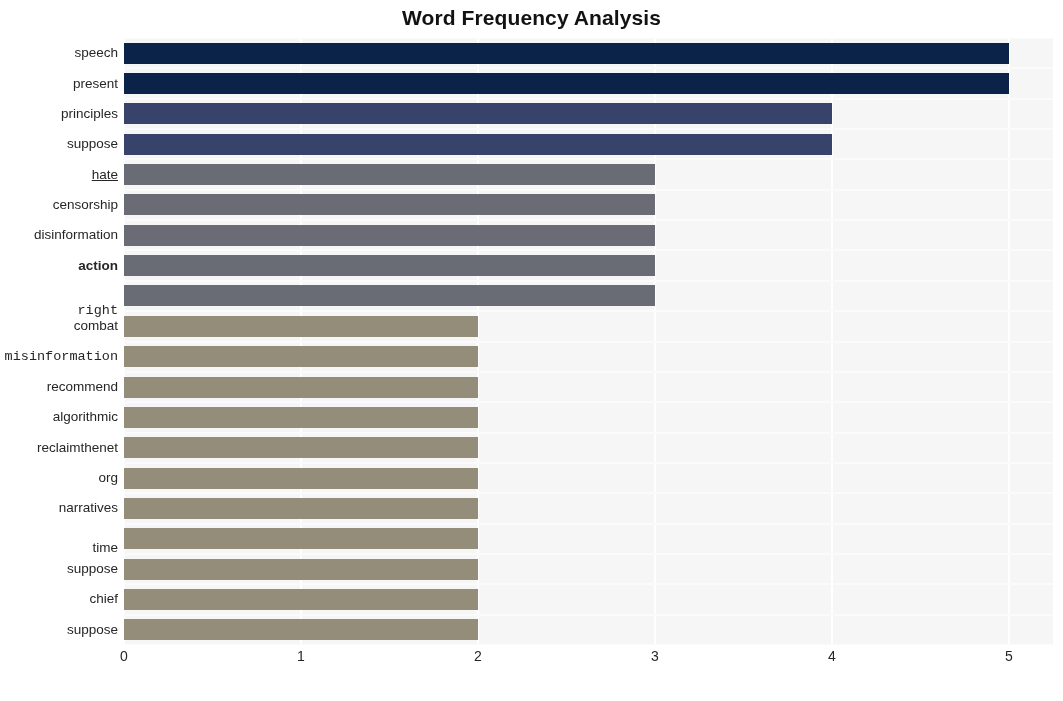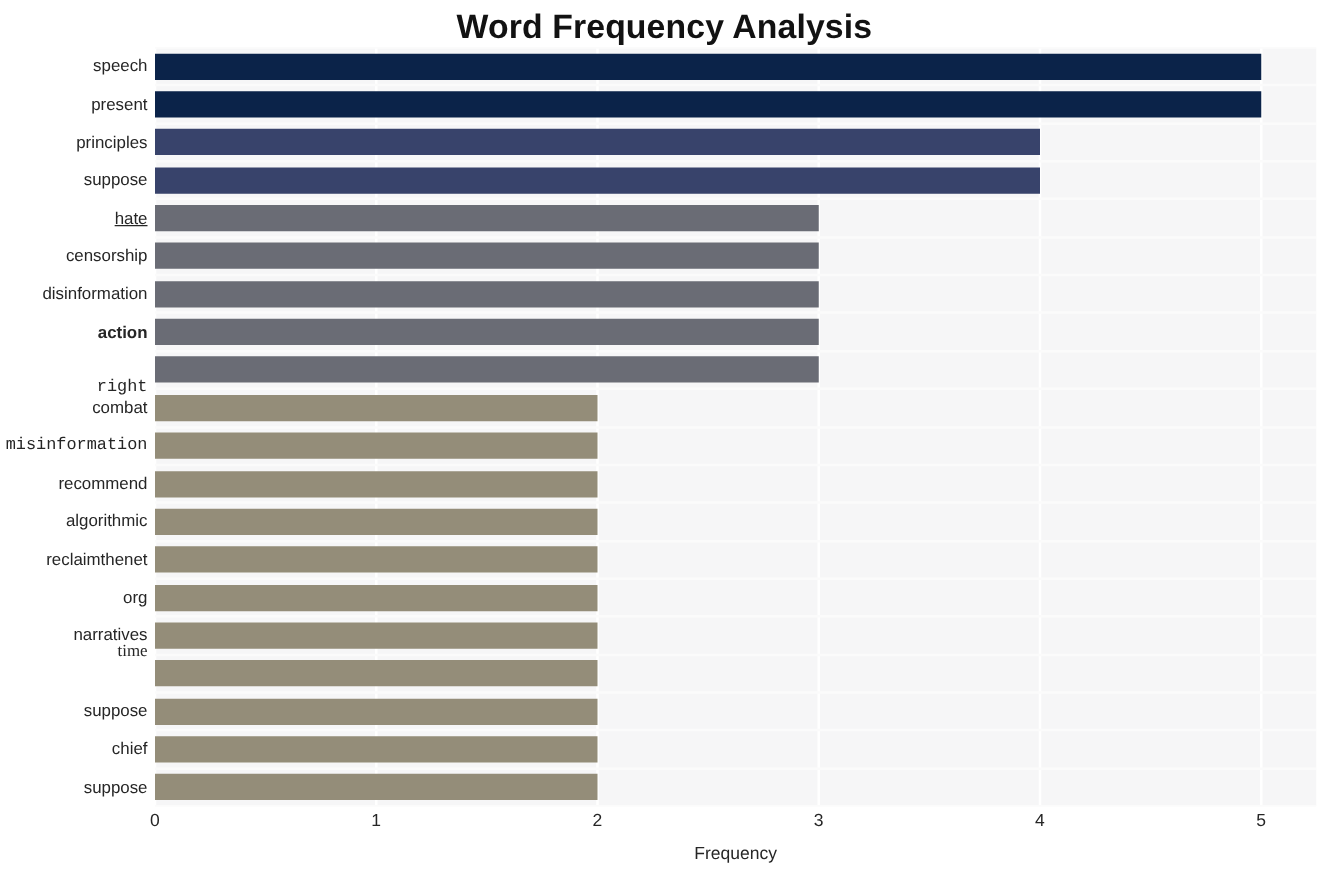--- a/index.html
+++ b/index.html
@@ -22,21 +22,21 @@
     background: #ffffff;
   }
 
   
   #chart-title {
     position: absolute;
     left: 0;
     top: 6px;
     width: 1063px;
     text-align: center;
-    font-size: 27px;
+    font-size: 21px;
     font-weight: bold;
     color: #121212;
     letter-spacing: 0.1px;
   }
 
   
   #plot-area {
     position: absolute;
     left: 124px;
     top: 38px;
@@ -132,21 +132,21 @@
       <div class="ytick" style="top: 190.275px;">disinformation</div>
       <div class="ytick" style="top: 220.625px; font-weight: bold;">action</div>
       <div class="ytick" style="top: 266px; font-family: Liberation Mono, monospace;">right</div>
       <div class="ytick" style="top: 281.325px;">combat</div>
       <div class="ytick" style="top: 311.675px; font-family: Liberation Mono, monospace;">misinformation</div>
       <div class="ytick" style="top: 342.025px;">recommend</div>
       <div class="ytick" style="top: 372.375px;">algorithmic</div>
       <div class="ytick" style="top: 402.725px;">reclaimthenet</div>
       <div class="ytick" style="top: 433.075px;">org</div>
       <div class="ytick" style="top: 463.425px;">narratives</div>
-      <div class="ytick" style="top: 476px; font-family: Liberation Serif, serif;">time</div>
+      <div class="ytick" style="top: 503px;">time</div>
       <div class="ytick" style="top: 524.125px;">suppose</div>
       <div class="ytick" style="top: 554.475px;">chief</div>
       <div class="ytick" style="top: 584.825px;">suppose</div>
     </div>
 
   <div id="plot-area">
       <div class="vgrid" style="left: -1px;"></div>
       <div class="vgrid" style="left: 176px;"></div>
       <div class="vgrid" style="left: 353px;"></div>
       <div class="vgrid" style="left: 530px;"></div>
@@ -197,15 +197,14 @@
 
   <div id="x-axis">
       <div class="xtick" style="left: 124px;">0</div>
       <div class="xtick" style="left: 301px;">1</div>
       <div class="xtick" style="left: 478px;">2</div>
       <div class="xtick" style="left: 655px;">3</div>
       <div class="xtick" style="left: 832px;">4</div>
       <div class="xtick" style="left: 1009px;">5</div>
     </div>
 
-  <div id="x-axis-label">Frequency</div>
 
 </div>
 
 </body></html>

